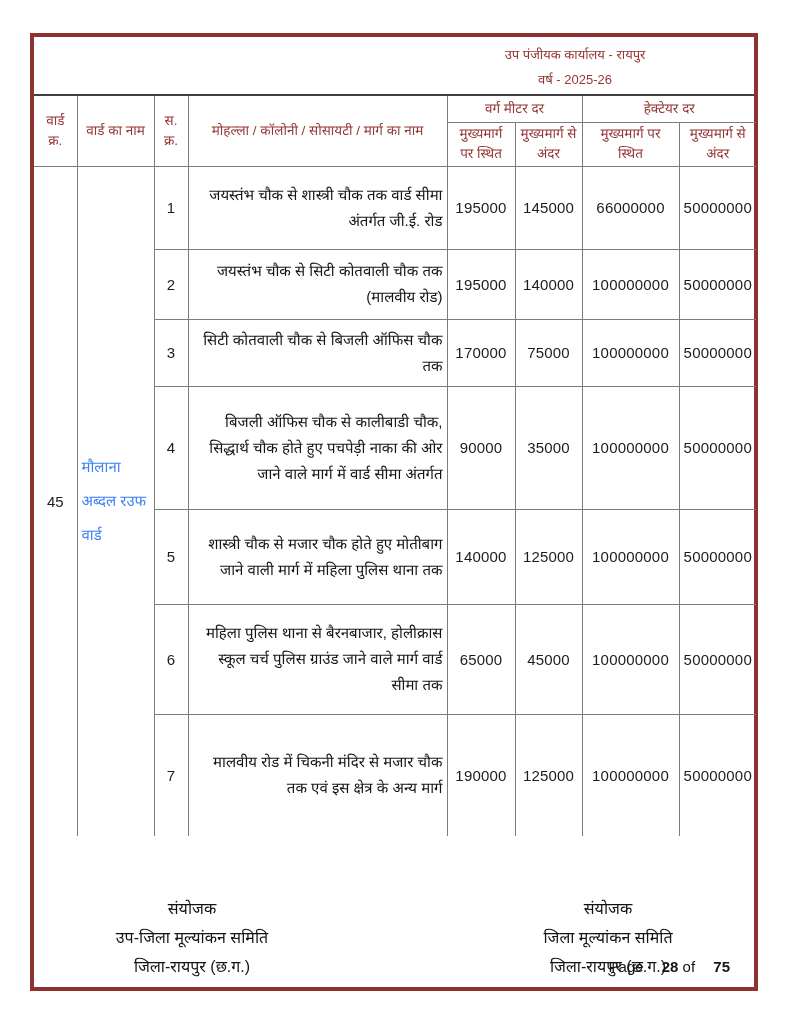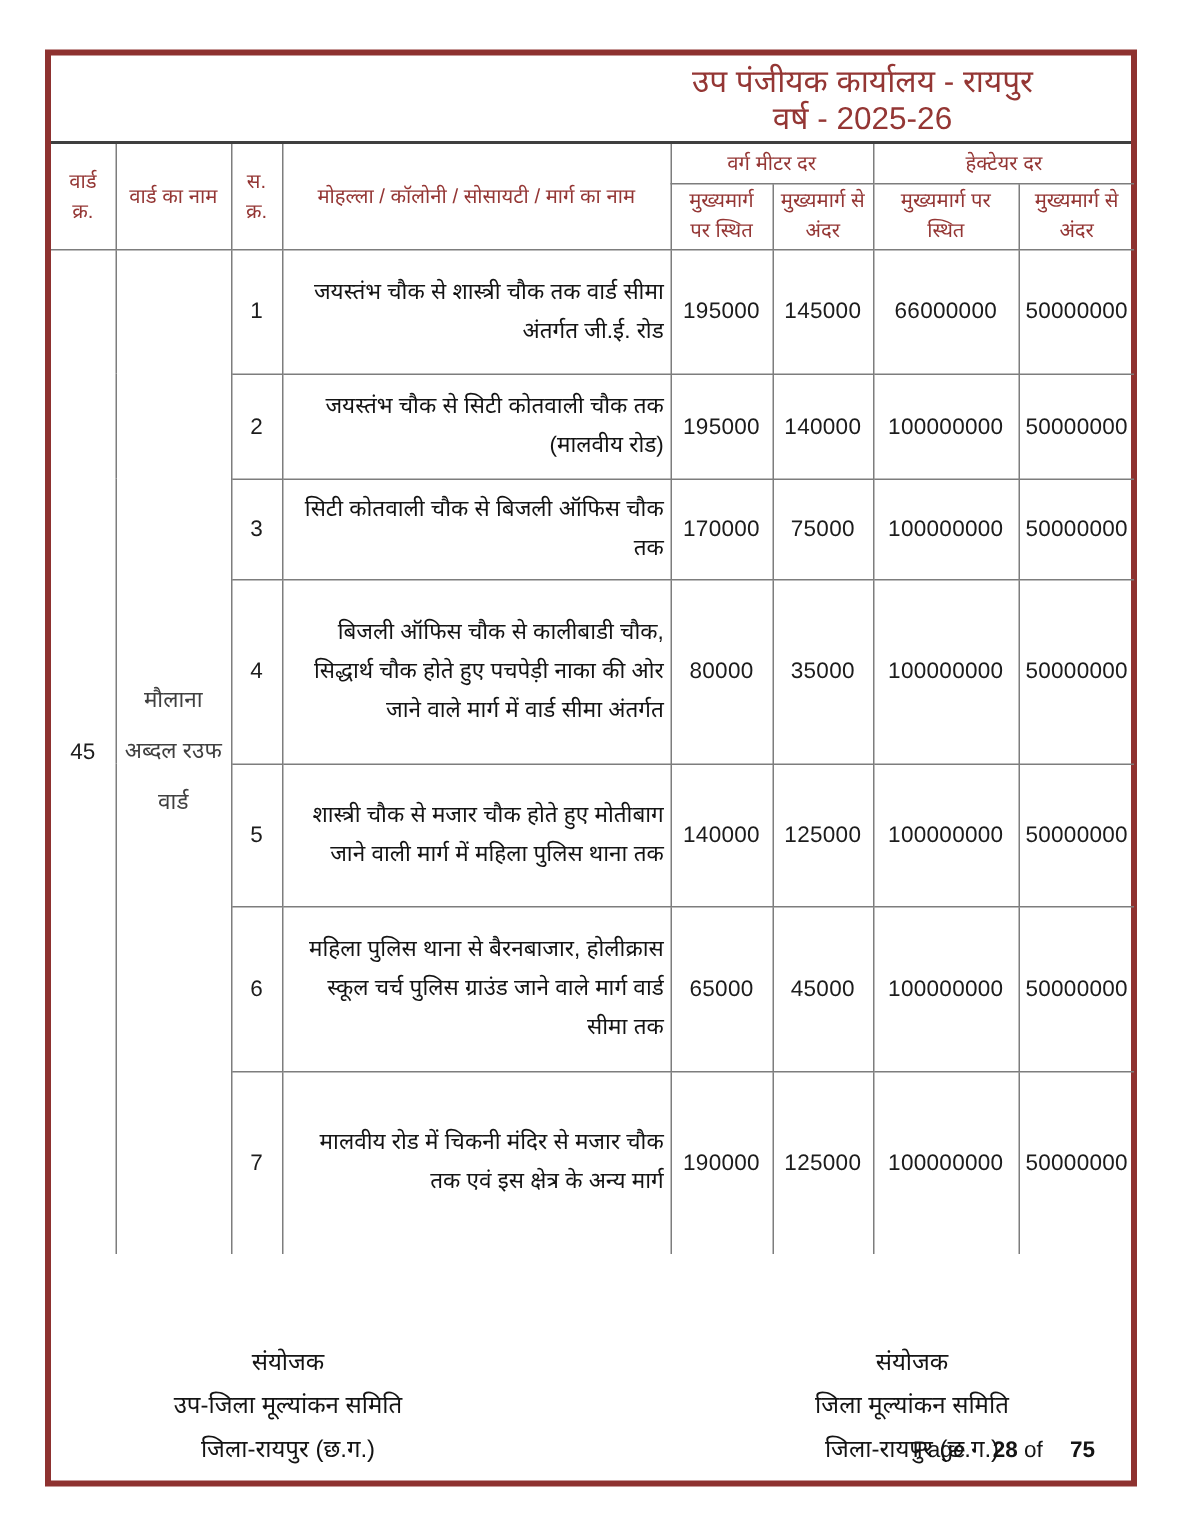--- a/index.html
+++ b/index.html
@@ -8,32 +8,32 @@
     font-family:"Liberation Sans","DejaVu Sans",sans-serif;
     -webkit-font-smoothing:antialiased;
   }
   .frame {
     position:absolute; left:30px; top:33px; width:728px; height:958px;
     border:4px solid #8e3230; box-sizing:border-box; background:#fff;
   }
   .title-block { height:57px; border-bottom:2px solid #3f3f3f; position:relative; }
   .title-lines {
     position:absolute; right:24px; top:5px; width:310px; text-align:center;
-    color:#943634; font-size:21px; line-height:25px; white-space:nowrap;
+    color:#943634; font-size:13px; line-height:25px; white-space:nowrap;
   }
   table.rates {
     border-collapse:collapse; table-layout:fixed; width:100%;
     border-style:hidden; 
     padding-left:16px;
   }
   table.rates th, table.rates td { border:1px solid #7d7d7d; box-sizing:border-box; padding:1px 4px; }
   table.rates th { color:#943634; font-weight:normal; font-size:13.5px; line-height:20px; text-align:center; }
   th.group-hdr { font-size:14.5px; }
   td.sn, td.ward-no { text-align:center; font-size:15px; color:#1c1c1c; }
-  td.ward-name { text-align:center; font-size:15px; line-height:34px; color:#404040; padding:0 3px; }
+  td.ward-name { text-align:left; font-size:15px; line-height:34px; color:#3b82f6; padding:0 3px; }
   td.road { text-align:right; font-size:15px; line-height:26px; color:#141414; padding:2px 10px; }
   td.num { text-align:center; font-size:15px; color:#1c1c1c; letter-spacing:0.2px; }
   .footer-left {
     position:absolute; left:8px; top:857px; width:300px; text-align:center;
     font-size:16px; line-height:29px; color:#141414;
   }
   .footer-right {
     position:absolute; left:428px; top:857px; width:292px; text-align:center;
     font-size:16px; line-height:29px; color:#141414;
   }
@@ -102,21 +102,21 @@
         <td class="sn">3</td>
         <td class="road">सिटी कोतवाली चौक से बिजली ऑफिस चौक तक</td>
         <td class="num">170000</td>
         <td class="num">75000</td>
         <td class="num">100000000</td>
         <td class="num">50000000</td>
       </tr>
       <tr style="height:123px">
         <td class="sn">4</td>
         <td class="road">बिजली ऑफिस चौक से कालीबाडी चौक, सिद्धार्थ चौक होते हुए पचपेड़ी नाका की ओर जाने वाले मार्ग में वार्ड सीमा अंतर्गत</td>
-        <td class="num">80000</td>
+        <td class="num">90000</td>
         <td class="num">35000</td>
         <td class="num">100000000</td>
         <td class="num">50000000</td>
       </tr>
       <tr style="height:95px">
         <td class="sn">5</td>
         <td class="road">शास्त्री चौक से मजार चौक होते हुए मोतीबाग जाने वाली मार्ग में महिला पुलिस थाना तक</td>
         <td class="num">140000</td>
         <td class="num">125000</td>
         <td class="num">100000000</td>

